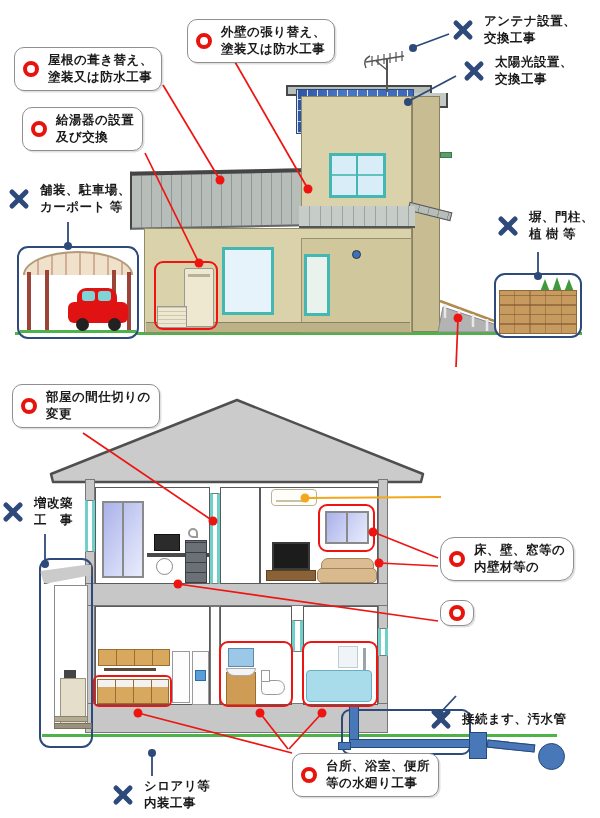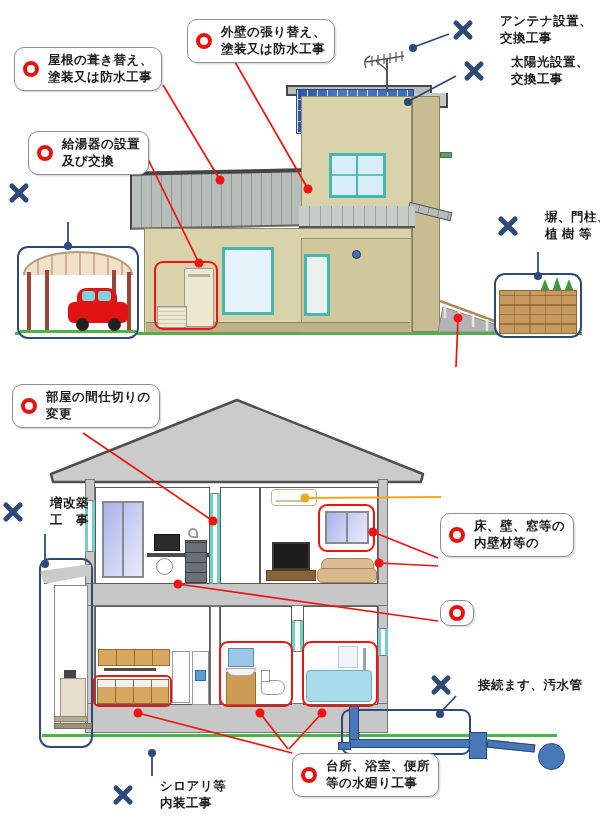--- a/index.html
+++ b/index.html
@@ -4,21 +4,21 @@
 <style>
   html,body{margin:0;padding:0;background:#fff;}
   #canvas{position:relative;width:600px;height:818px;background:#fff;overflow:hidden;
           font-family:"Liberation Sans","DejaVu Sans",sans-serif;}
   #canvas *{box-sizing:border-box;}
   .abs{position:absolute;}
   
   .co{position:absolute;display:flex;align-items:center;gap:9px;background:#fff;
       border:1.4px solid #8f8f8f;border-radius:10px;padding:4px 8px;z-index:30;
       box-shadow:1.5px 1.5px 0 rgba(0,0,0,.12);}
-  .note{position:absolute;display:flex;align-items:center;gap:26px;z-index:30;}
+  .note{position:absolute;display:flex;align-items:center;gap:10px;z-index:30;}
   .co-t{display:flex;flex-direction:column;}
   .l{display:block;font-size:12.5px;line-height:17px;font-weight:bold;color:#1a1a1a;
      letter-spacing:.5px;white-space:nowrap;}
   .ico-ring{width:16px;height:16px;border:4.5px solid #e8130c;border-radius:50%;flex:0 0 auto;}
   .ico-tri,.ico-x{flex:0 0 auto;display:block;}
   
   .wall{background:#d9d2ab;border:1px solid #8f8a68;}
   .roofstripe{background-color:#b7bdb8;
      background-image:repeating-linear-gradient(90deg,transparent 0 9px,rgba(80,90,86,.38) 9px 10px);}
   .win{border:3px solid #45b7b2;background:#d8edf8;
@@ -251,21 +251,21 @@
   </svg>
 
   <div class="co" style="left:14px;top:47px;">
     <span class="ico-ring"></span>
     <span class="co-t">
       <span class="l">屋根の葺き替え、</span>
       <span class="l">塗装又は防水工事</span>
     </span>
   </div>
 
-  <div class="co" style="left:28px;top:107px;margin-top:24px;">
+  <div class="co" style="left:22px;top:107px;">
     <span class="ico-ring"></span>
     <span class="co-t">
       <span class="l">給湯器の設置</span>
       <span class="l">及び交換</span>
     </span>
   </div>
 
   <div class="co" style="left:175px;top:19px;margin-left:12px;">
     <span class="ico-ring"></span>
     <span class="co-t">
@@ -277,21 +277,21 @@
 
   <div class="co" style="left:12px;top:384px;">
     <span class="ico-ring"></span>
     <span class="co-t">
       <span class="l">部屋の間仕切りの</span>
       <span class="l">変更</span>
     </span>
   </div>
 
 
-  <div class="co" style="left:440px;top:513px;">
+  <div class="co" style="left:440px;top:537px;border-radius:14px;">
     <span class="ico-ring"></span>
     <span class="co-t">
       <span class="l">床、壁、窓等の</span>
       <span class="l">内壁材等の</span>
     </span>
   </div>
 
   <div class="co" style="left:440px;top:600px;">
     <span class="ico-ring"></span>
   </div>
@@ -302,20 +302,24 @@
       <span class="l">台所、浴室、便所</span>
       <span class="l">等の水廻り工事</span>
     </span>
   </div>
 
   <div class="note" style="left:8px;top:182px;">
     <svg class="ico-x" width="22" height="22" viewBox="0 0 22 22">
       <line x1="4" y1="4" x2="18" y2="18" stroke="#2e4a7a" stroke-width="5" stroke-linecap="round"></line>
       <line x1="18" y1="4" x2="4" y2="18" stroke="#2e4a7a" stroke-width="5" stroke-linecap="round"></line>
     </svg>
+    <span class="co-t">
+      <span class="l">舗装、駐車場、</span>
+      <span class="l">カーポート 等</span>
+    </span>
   </div>
 
   <div class="note" style="left:452px;top:13px;">
     <svg class="ico-x" width="22" height="22" viewBox="0 0 22 22">
       <line x1="4" y1="4" x2="18" y2="18" stroke="#2e4a7a" stroke-width="5" stroke-linecap="round"></line>
       <line x1="18" y1="4" x2="4" y2="18" stroke="#2e4a7a" stroke-width="5" stroke-linecap="round"></line>
     </svg>
     <span class="co-t">
       <span class="l">アンテナ設置、</span>
       <span class="l">交換工事</span>
@@ -348,21 +352,21 @@
     <svg class="ico-x" width="22" height="22" viewBox="0 0 22 22">
       <line x1="4" y1="4" x2="18" y2="18" stroke="#2e4a7a" stroke-width="5" stroke-linecap="round"></line>
       <line x1="18" y1="4" x2="4" y2="18" stroke="#2e4a7a" stroke-width="5" stroke-linecap="round"></line>
     </svg>
     <span class="co-t">
       <span class="l">増改築</span>
       <span class="l">工　事</span>
     </span>
   </div>
 
-  <div class="note" style="left:430px;top:674px;">
+  <div class="note" style="left:430px;top:708px;">
     <svg class="ico-x" width="22" height="22" viewBox="0 0 22 22">
       <line x1="4" y1="4" x2="18" y2="18" stroke="#2e4a7a" stroke-width="5" stroke-linecap="round"></line>
       <line x1="18" y1="4" x2="4" y2="18" stroke="#2e4a7a" stroke-width="5" stroke-linecap="round"></line>
     </svg>
     <span class="co-t">
       <span class="l">接続ます、汚水管</span>
     </span>
   </div>
 
   <div class="note" style="left:112px;top:778px;">

